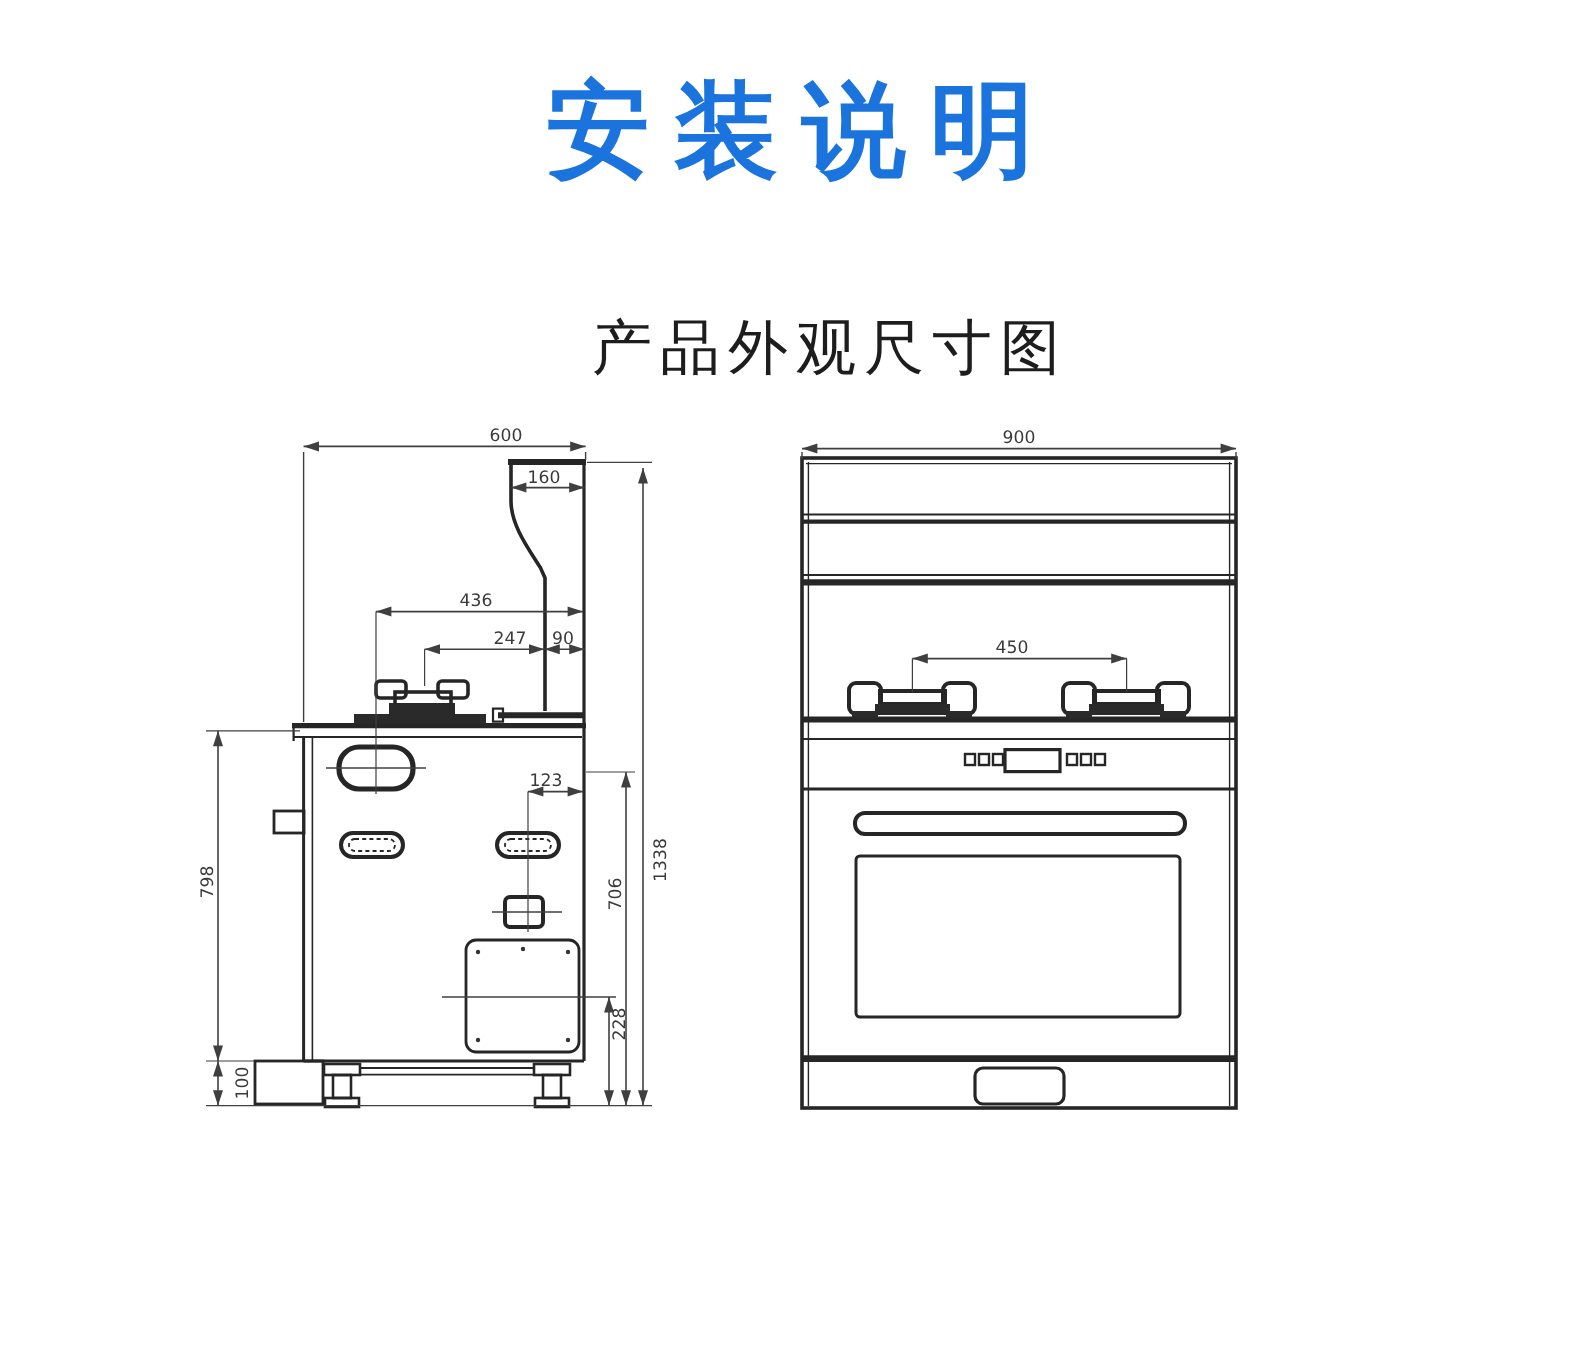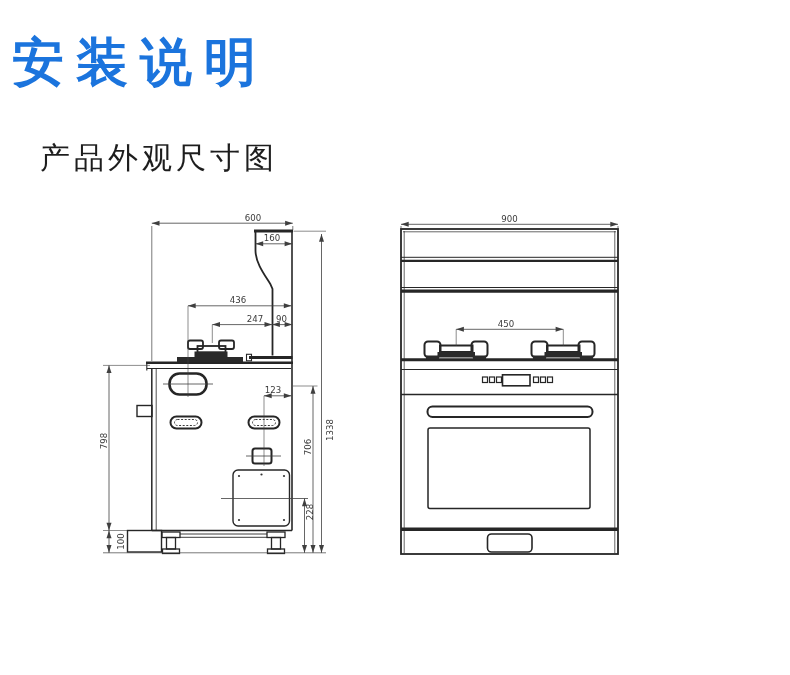--- a/index.html
+++ b/index.html
@@ -1,23 +1,23 @@
 <!DOCTYPE html>
 <html><head>
 <meta charset="utf-8">
 <style>
   html,body{margin:0;padding:0;background:#fff;}
   .page{position:relative;width:790px;height:675px;background:#ffffff;overflow:hidden;
         font-family:"Liberation Sans",sans-serif;}
-  .title{position:absolute;left:0;right:0;top:38px;text-align:left;
-         font-family:Liberation Mono, monospace;font-weight:bold;font-size:52px;
+  .title{position:absolute;left:0;right:0;top:38px;text-align:center;
+         font-family:Liberation Serif, serif;font-weight:bold;font-size:52px;
          letter-spacing:12px;text-indent:12px;color:#1b74dd;margin:0;line-height:1.1;}
-  .subtitle{position:absolute;left:0;right:0;top:138px;
+  .subtitle{position:absolute;left:0;right:0;top:138px;text-align:center;
             font-family:"Liberation Sans",sans-serif;font-weight:normal;font-size:30px;
-            letter-spacing:4px;text-indent:4px;color:#1d1d1d;margin:0;padding-left:36px;}
+            letter-spacing:4px;text-indent:4px;color:#1d1d1d;margin:16px;padding-left:36px;}
   svg.drawing{position:absolute;left:0;top:0;}
   .dimtext{font-family:"DejaVu Sans",sans-serif;font-size:8.6px;fill:#3a3a3a;}
   .outline{stroke:#262626;fill:none;}
   .dim{stroke:#3f3f3f;fill:none;stroke-width:0.8;}
 </style>
 </head>
 <body>
 
 <div class="page">
 

